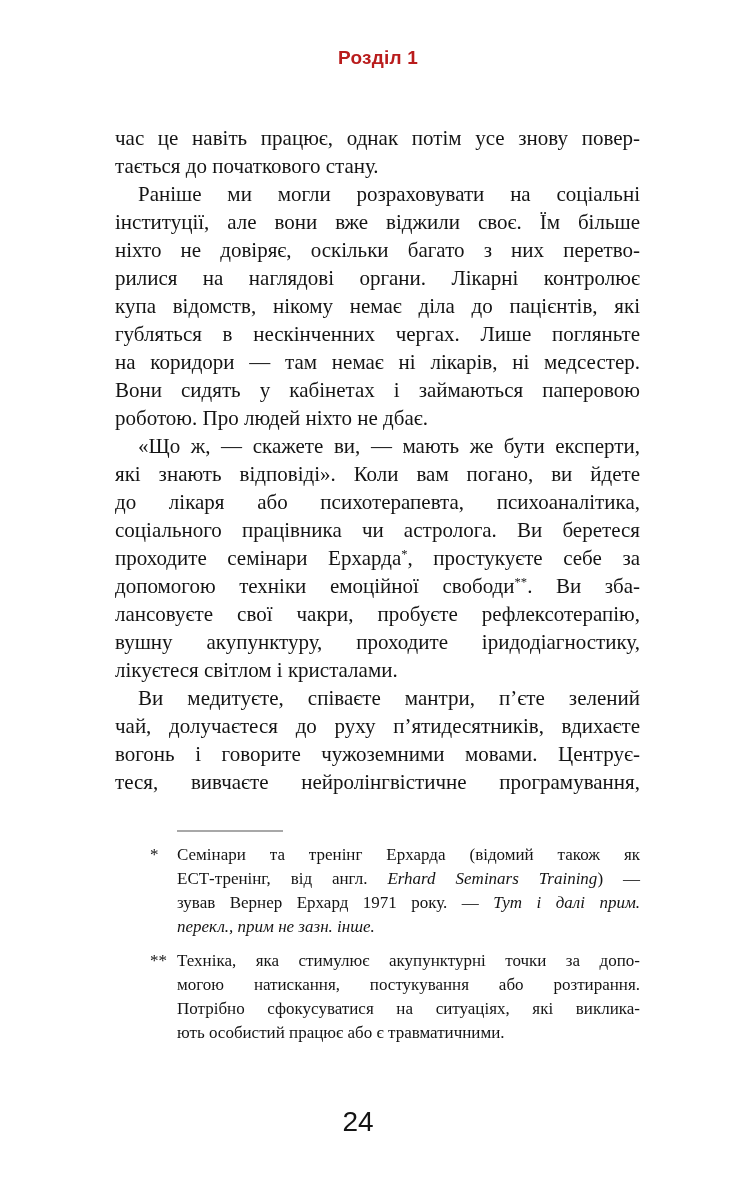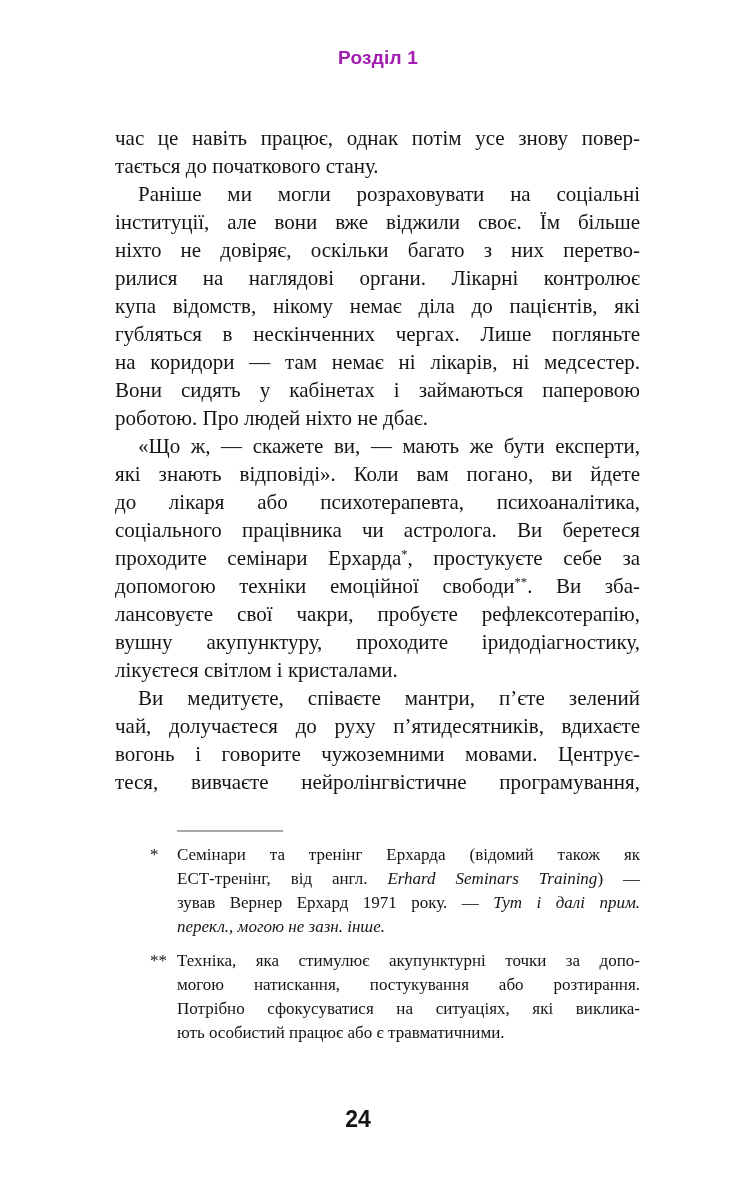--- a/index.html
+++ b/index.html
@@ -16,21 +16,21 @@
   .chapter-header {
     position: absolute;
     top: 47px;
     left: 0;
     width: 756px;
     text-align: center;
     font-family: "Liberation Sans", sans-serif;
     font-weight: 600;
     font-size: 19px;
     letter-spacing: 0.2px;
-    color: #a21caf;
+    color: #b91c1c;
   }
   .body-text {
     position: absolute;
     top: 124px;
     left: 115px;
     width: 525px;
     font-size: 21px;
   }
   .body-text .line { line-height: 28px; }
   .line {
@@ -72,22 +72,22 @@
   }
   .fn-text { flex: 1 1 auto; min-width: 0; }
   .fn-text .line { line-height: 24px; }
   .page-number {
     position: absolute;
     top: 1106px;
     left: 0;
     width: 716px;
     text-align: center;
     font-family: "Liberation Sans", sans-serif;
-    font-weight: 700;
-    font-size: 23px;
+    font-weight: 400;
+    font-size: 28px;
     color: #141414;
   }
 </style>
 </head>
 <body>
 
 <div class="page">
   <div class="chapter-header">Розділ 1</div>
 
   <div class="body-text">
@@ -127,21 +127,21 @@
 
   <div class="footnote-divider"></div>
 
   <div class="footnotes">
       <div class="footnote">
         <div class="fn-marker">*</div>
         <div class="fn-text">
           <div class="line"><span>Семінари та тренінг Ерхарда (відомий також як</span></div>
           <div class="line"><span>ЕСТ-тренінг, від англ. </span><span class="italic">Erhard Seminars Training</span><span>) —</span></div>
           <div class="line"><span>зував Вернер Ерхард 1971 року. — </span><span class="italic">Тут і далі прим.</span></div>
-          <div class="line end"><span class="italic">перекл., могою не зазн. інше.</span></div>
+          <div class="line end"><span class="italic">перекл., прим не зазн. інше.</span></div>
         </div>
       </div>
       <div class="footnote">
         <div class="fn-marker">**</div>
         <div class="fn-text">
           <div class="line"><span>Техніка, яка стимулює акупунктурні точки за допо-</span></div>
           <div class="line"><span>могою натискання, постукування або розтирання.</span></div>
           <div class="line"><span>Потрібно сфокусуватися на ситуаціях, які виклика-</span></div>
           <div class="line end"><span>ють особистий працює або є травматичними.</span></div>
         </div>

